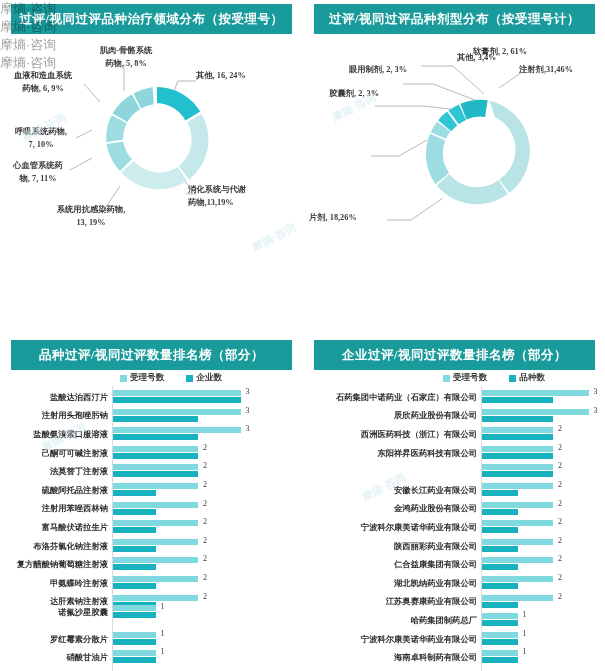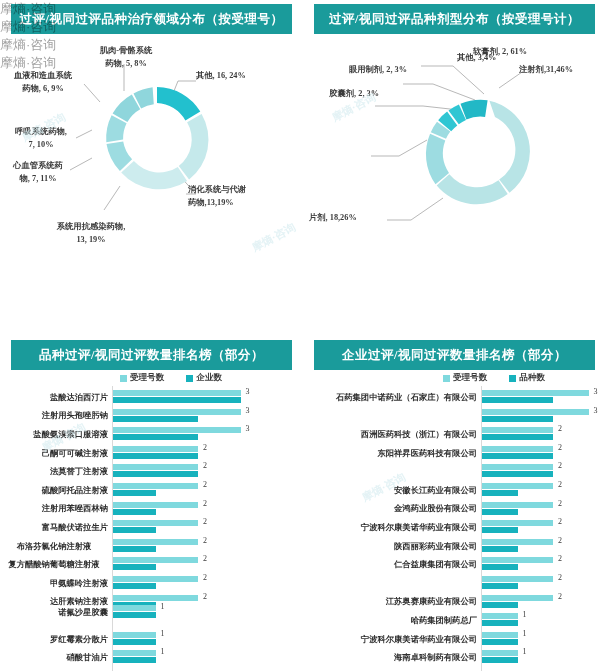--- a/index.html
+++ b/index.html
@@ -114,21 +114,21 @@
 
       <div class="plabel l" style="left:196px; top:36px; width:105px;">其他, 16, 24%</div>
       <div class="plabel c" style="left:56px; top:11px; width:140px;">肌肉-骨骼系统
 药物, 5, 8%</div>
       <div class="plabel c" style="left:-6px; top:36px; width:98px;">血液和造血系统
 药物, 6, 9%</div>
       <div class="plabel c" style="left:-4px; top:92px; width:90px;">呼吸系统药物,
 7, 10%</div>
       <div class="plabel c" style="left:-6px; top:126px; width:88px;">心血管系统药
 物, 7, 11%</div>
-      <div class="plabel c" style="left:24px; top:170px; width:134px;margin-top:17px;">系统用抗感染药物,
+      <div class="plabel c" style="left:24px; top:170px; width:134px;">系统用抗感染药物,
 13, 19%</div>
       <div class="plabel l" style="left:188px; top:150px; width:112px;">消化系统与代谢
 药物,13,19%</div>
     </div>
   </div>
 
   <div class="quad q-tr">
     <div class="hdr">
       <span class="hdr-txt">过评/视同过评品种剂型分布（按受理号计）</span>
     </div>
@@ -237,29 +237,29 @@
         </div>
         <div class="row" style="top: 132.2px; height: 18.6px;">
           <span class="rlabel" style="position: absolute; left: 0px; width: 108px; text-align: right;">富马酸伏诺拉生片</span>
           <div class="bars" style="left: 113px; top: 2px;">
             <div class="bar b1" style="width: 85px; background: rgb(127, 217, 222);"></div>
             <div class="bar" style="width: 42.5px; background: rgb(23, 178, 189);"></div>
           </div>
           <span class="vlabel" style="left: 203px; top: -1px;">2</span>
         </div>
         <div class="row" style="top: 150.8px; height: 18.6px;">
-          <span class="rlabel" style="position: absolute; left: 0px; width: 108px; text-align: center;">布洛芬氯化钠注射液</span>
+          <span class="rlabel" style="position: absolute; left: 0px; width: 108px; text-align: right;">布洛芬氯化钠注射液</span>
           <div class="bars" style="left: 113px; top: 2px;">
             <div class="bar b1" style="width: 85px; background: rgb(127, 217, 222);"></div>
             <div class="bar" style="width: 42.5px; background: rgb(23, 178, 189);"></div>
           </div>
           <span class="vlabel" style="left: 203px; top: -1px;">2</span>
         </div>
         <div class="row" style="top: 169.4px; height: 18.6px;">
-          <span class="rlabel" style="position: absolute; left: 0px; width: 108px; text-align: center;">复方醋酸钠葡萄糖注射液</span>
+          <span class="rlabel" style="position: absolute; left: 0px; width: 108px; text-align: right;">复方醋酸钠葡萄糖注射液</span>
           <div class="bars" style="left: 113px; top: 2px;">
             <div class="bar b1" style="width: 85px; background: rgb(127, 217, 222);"></div>
             <div class="bar" style="width: 42.5px; background: rgb(23, 178, 189);"></div>
           </div>
           <span class="vlabel" style="left: 203px; top: -1px;">2</span>
         </div>
         <div class="row" style="top: 188px; height: 18.6px;">
           <span class="rlabel" style="position: absolute; left: 0px; width: 108px; text-align: right;">甲氨蝶呤注射液</span>
           <div class="bars" style="left: 113px; top: 2px;">
             <div class="bar b1" style="width: 85px; background: rgb(127, 217, 222);"></div>
@@ -320,20 +320,21 @@
         <div class="axis" style="left: 178px; top: 0px; height: 285px;"></div>
         <div class="row" style="top: 2px; height: 18.6px;">
           <span class="rlabel" style="position: absolute; left: 0px; width: 174px; text-align: right;">石药集团中诺药业（石家庄）有限公司</span>
           <div class="bars" style="left: 179px; top: 2px;">
             <div class="bar b1" style="width: 106.5px; background: rgb(127, 217, 222);"></div>
             <div class="bar" style="width: 71px; background: rgb(23, 178, 189);"></div>
           </div>
           <span class="vlabel" style="left: 290.5px; top: -1px;">3</span>
         </div>
         <div class="row" style="top: 20.6px; height: 18.6px;">
+          <span class="rlabel" style="position: absolute; left: 0px; width: 174px; text-align: right;">辰欣药业股份有限公司</span>
           <div class="bars" style="left: 179px; top: 2px;">
             <div class="bar b1" style="width: 106.5px; background: rgb(127, 217, 222);"></div>
             <div class="bar" style="width: 71px; background: rgb(23, 178, 189);"></div>
           </div>
           <span class="vlabel" style="left: 290.5px; top: -1px;">3</span>
         </div>
         <div class="row" style="top: 39.2px; height: 18.6px;">
           <span class="rlabel" style="position: absolute; left: 0px; width: 174px; text-align: right;">西洲医药科技（浙江）有限公司</span>
           <div class="bars" style="left: 179px; top: 2px;">
             <div class="bar b1" style="width: 71px; background: rgb(127, 217, 222);"></div>
@@ -390,20 +391,21 @@
         </div>
         <div class="row" style="top: 169.4px; height: 18.6px;">
           <span class="rlabel" style="position: absolute; left: 0px; width: 174px; text-align: right;">仁合益康集团有限公司</span>
           <div class="bars" style="left: 179px; top: 2px;">
             <div class="bar b1" style="width: 71px; background: rgb(127, 217, 222);"></div>
             <div class="bar" style="width: 35.5px; background: rgb(23, 178, 189);"></div>
           </div>
           <span class="vlabel" style="left: 255px; top: -1px;">2</span>
         </div>
         <div class="row" style="top: 188px; height: 18.6px;">
+          <span class="rlabel" style="position: absolute; left: 0px; width: 174px; text-align: right;">湖北凯纳药业有限公司</span>
           <div class="bars" style="left: 179px; top: 2px;">
             <div class="bar b1" style="width: 71px; background: rgb(127, 217, 222);"></div>
             <div class="bar" style="width: 35.5px; background: rgb(23, 178, 189);"></div>
           </div>
           <span class="vlabel" style="left: 255px; top: -1px;">2</span>
         </div>
         <div class="row" style="top: 206.6px; height: 18.6px;">
           <span class="rlabel" style="position: absolute; left: 0px; width: 174px; text-align: right;">江苏奥赛康药业有限公司</span>
           <div class="bars" style="left: 179px; top: 2px;">
             <div class="bar b1" style="width: 71px; background: rgb(127, 217, 222);"></div>

